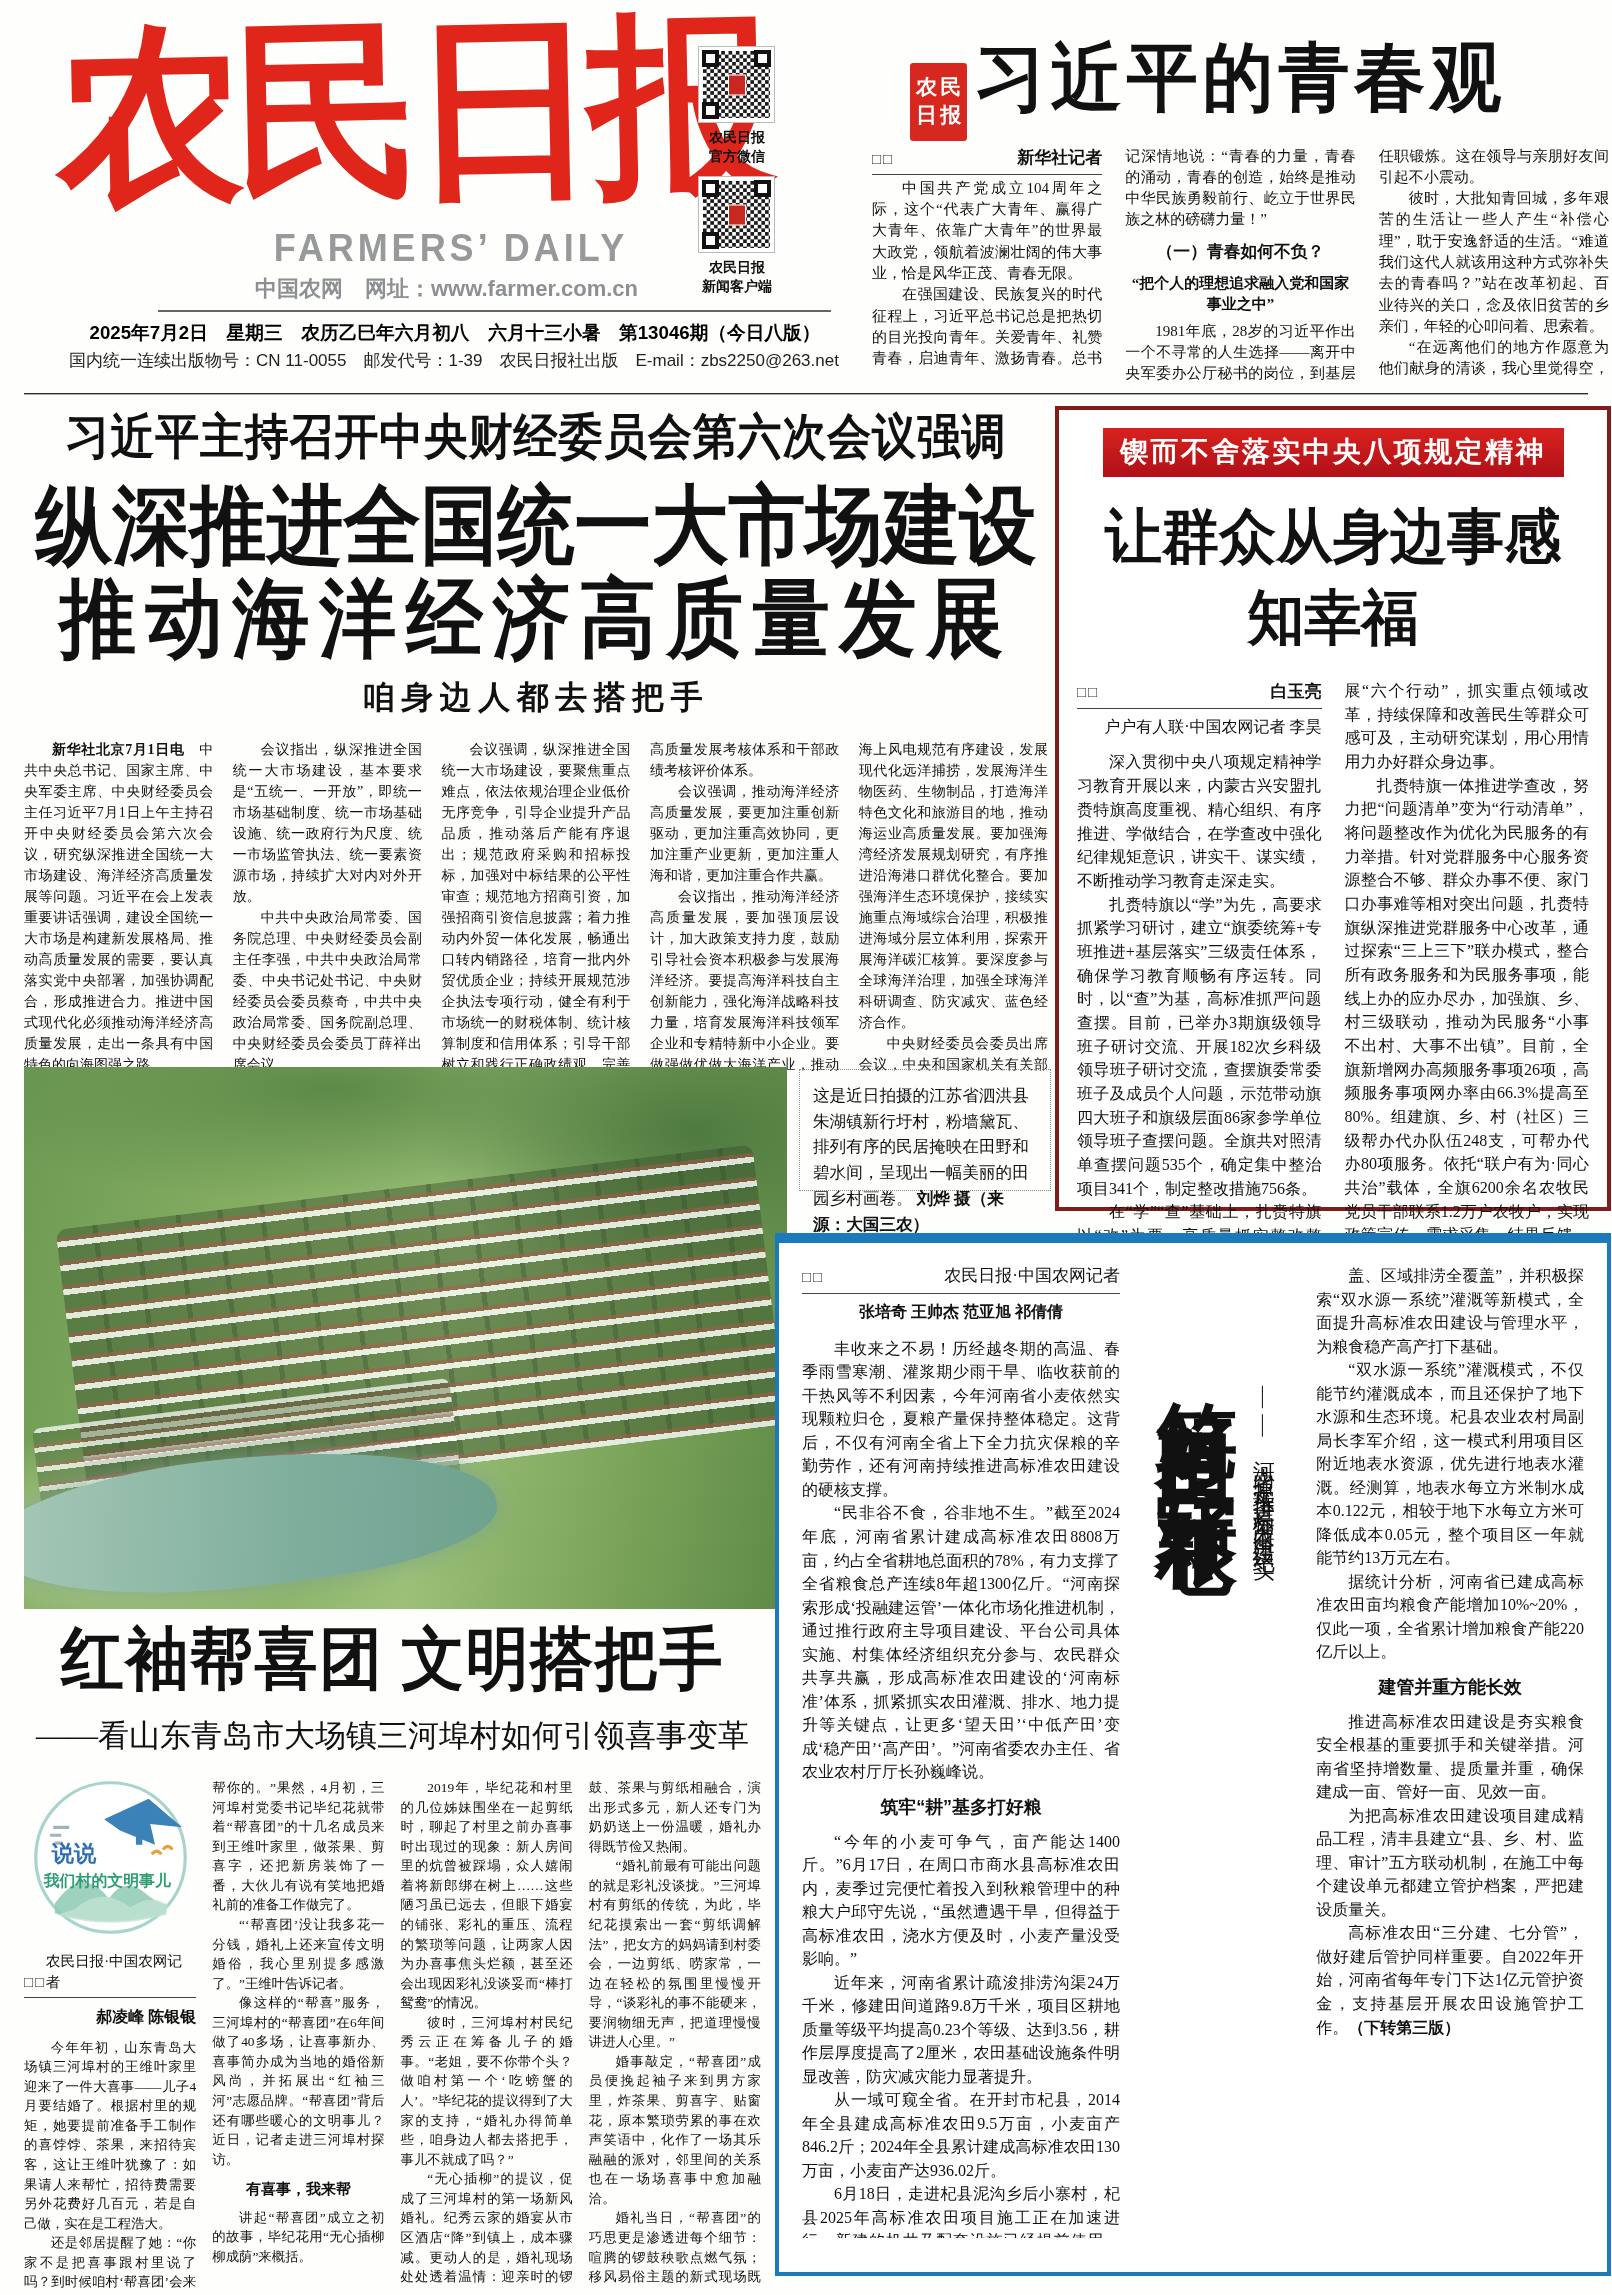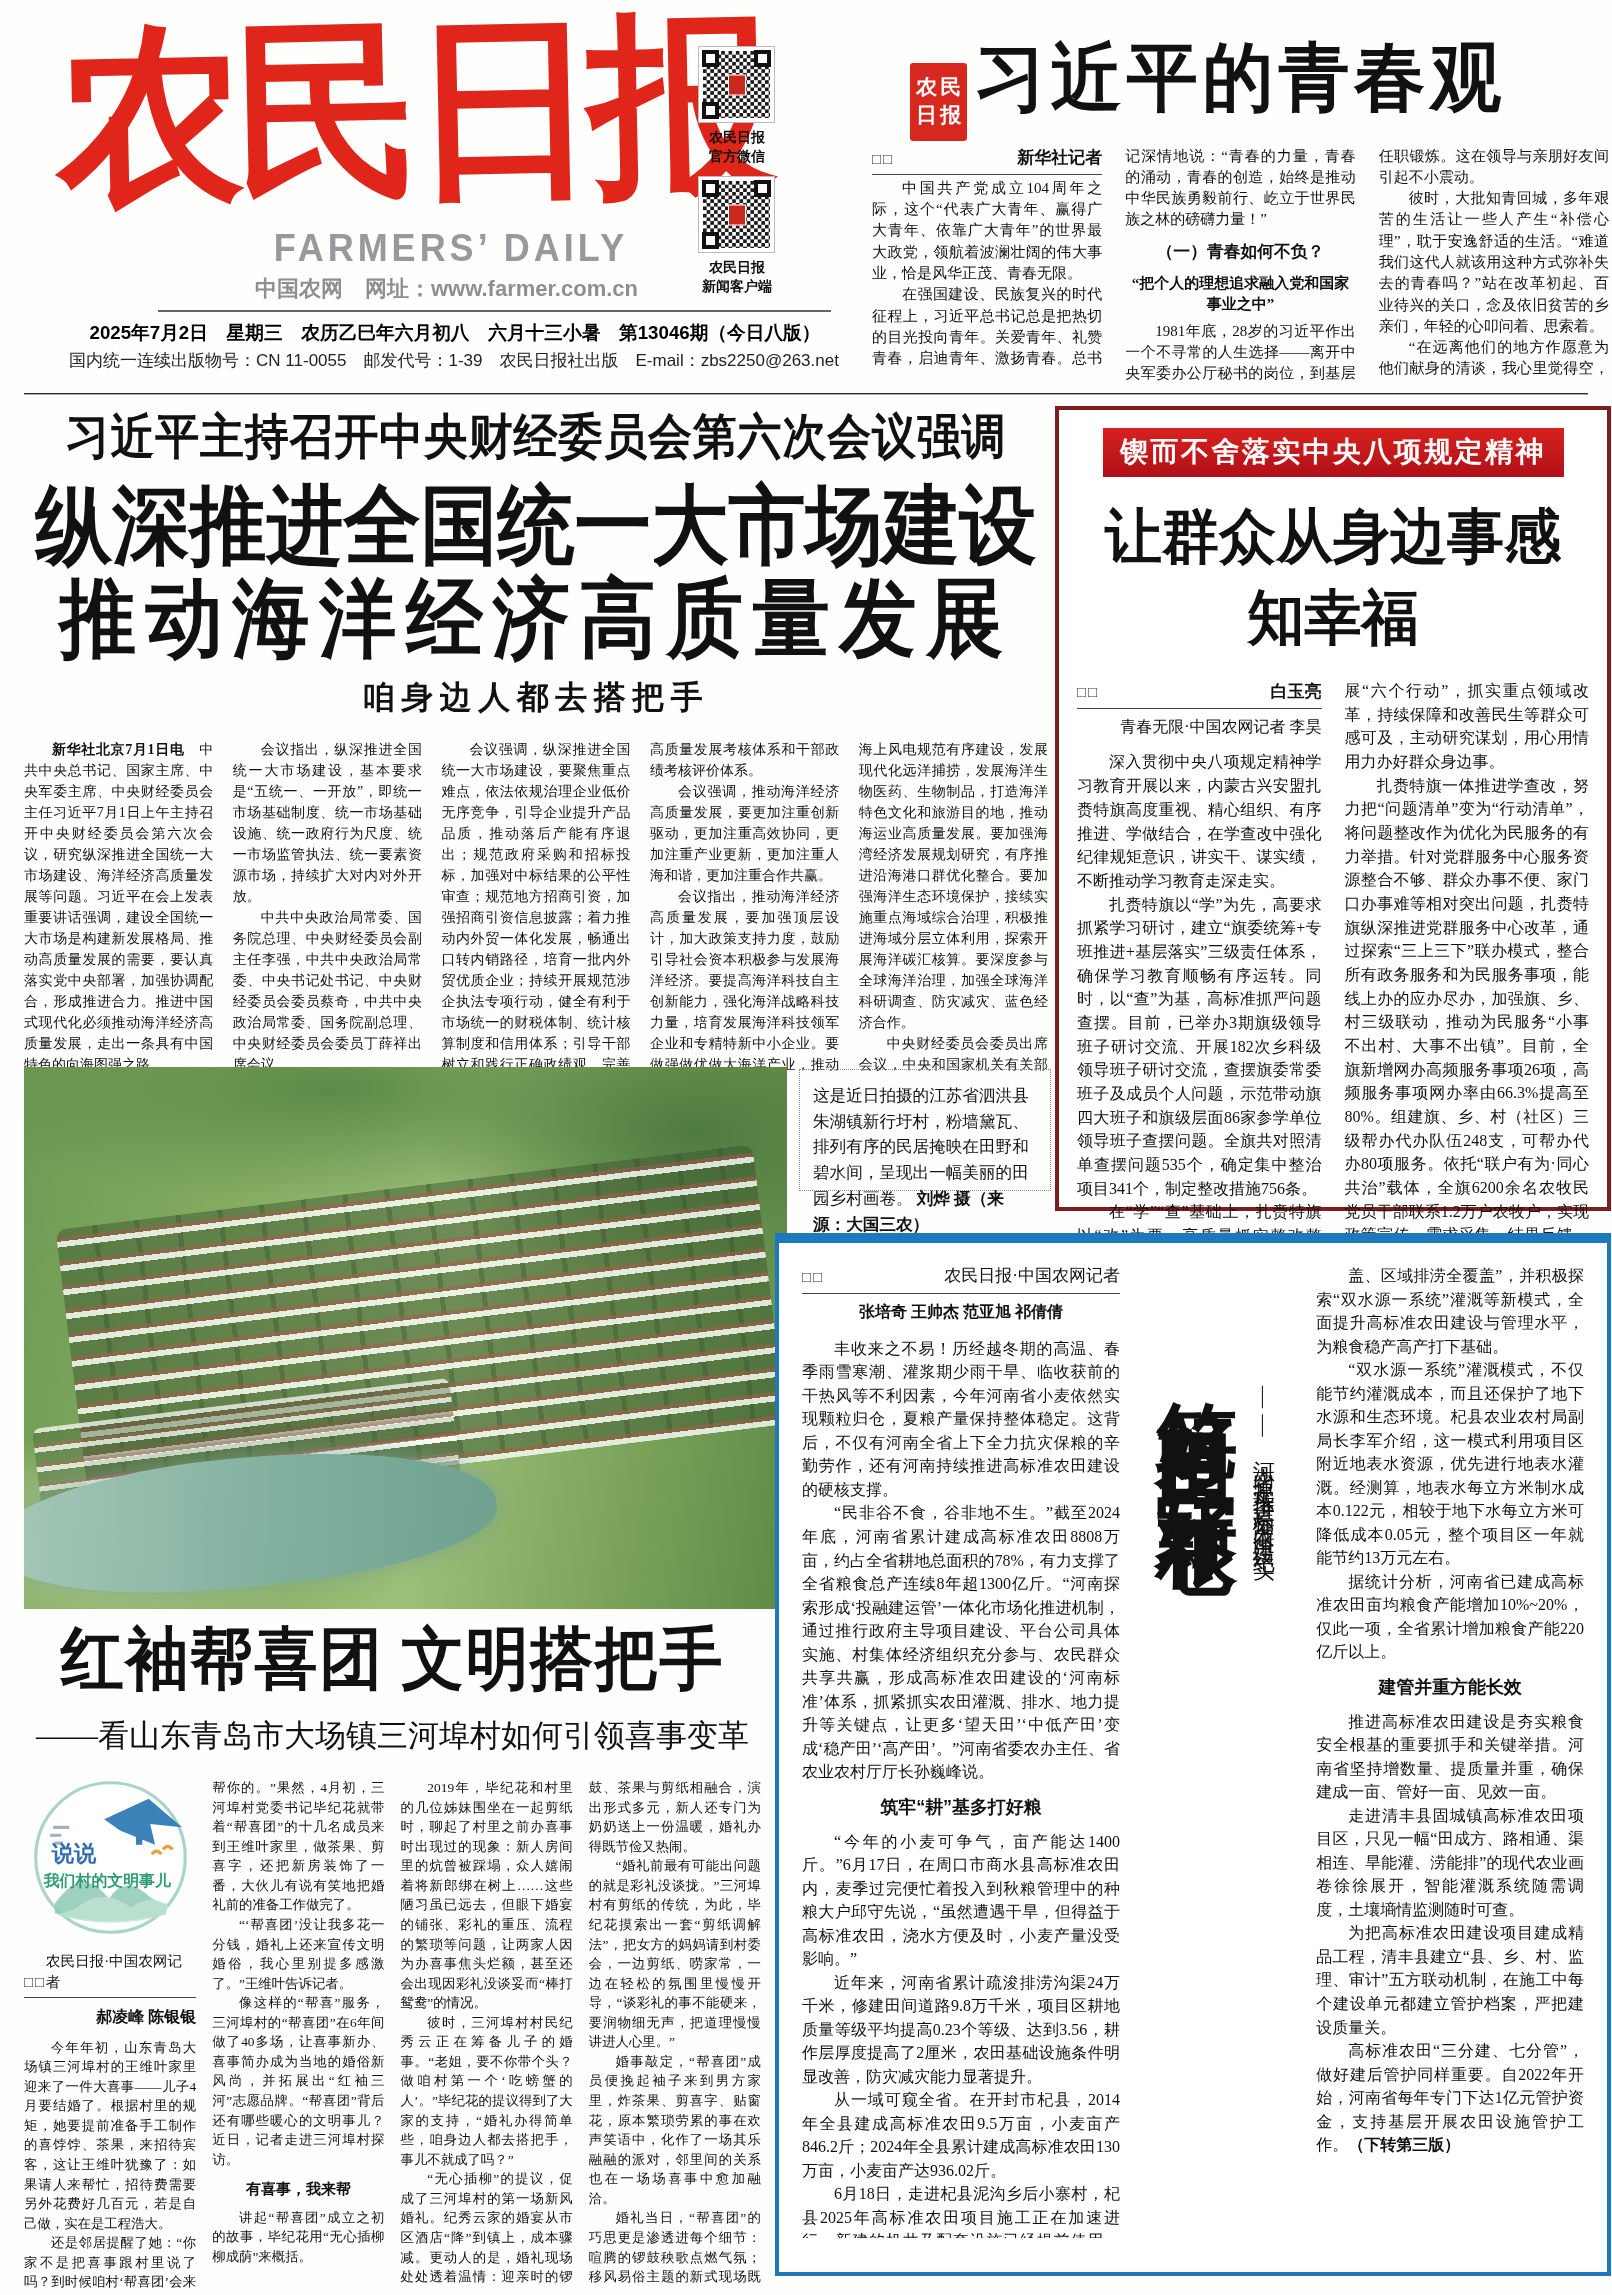--- a/index.html
+++ b/index.html
@@ -201,21 +201,21 @@
   <div class="abs" id="reform-box">
     <div id="ribbon">
       <span>锲而不舍落实中央八项规定精神</span>
     </div>
     <div id="reform-title">让群众从身边事感知幸福</div>
     <div id="reform-body">
       <div class="byline-row">
         <span class="byline-marker">□□</span>
         <span class="byline-name">白玉亮</span>
       </div>
-      <div class="byline-sub" style="margin-bottom:11.4px;">青春无限·中国农网记者 李昊</div>
+      <div class="byline-sub" style="margin-bottom:11.4px;">户户有人联·中国农网记者 李昊</div>
       <div>
           <p class="b-p">深入贯彻中央八项规定精神学习教育开展以来，内蒙古兴安盟扎赉特旗高度重视、精心组织、有序推进、学做结合，在学查改中强化纪律规矩意识，讲实干、谋实绩，不断推动学习教育走深走实。</p>
           <p class="b-p">扎赉特旗以“学”为先，高要求抓紧学习研讨，建立“旗委统筹+专班推进+基层落实”三级责任体系，确保学习教育顺畅有序运转。同时，以“查”为基，高标准抓严问题查摆。目前，已举办3期旗级领导班子研讨交流、开展182次乡科级领导班子研讨交流，查摆旗委常委班子及成员个人问题，示范带动旗四大班子和旗级层面86家参学单位领导班子查摆问题。全旗共对照清单查摆问题535个，确定集中整治项目341个，制定整改措施756条。</p>
           <p class="b-p">在“学”“查”基础上，扎赉特旗以“改”为要，高质量抓实整改整治。聚焦落实“两件大事”，组织开展“六个行动”，抓实重点领域改革，持续保障和改善民生等群众可感可及，主动研究谋划，用心用情用力办好群众身边事。</p>
           <p class="b-p">扎赉特旗一体推进学查改，努力把“问题清单”变为“行动清单”，将问题整改作为优化为民服务的有力举措。针对党群服务中心服务资源整合不够、群众办事不便、家门口办事难等相对突出问题，扎赉特旗纵深推进党群服务中心改革，通过探索“三上三下”联办模式，整合所有政务服务和为民服务事项，能线上办的应办尽办，加强旗、乡、村三级联动，推动为民服务“小事不出村、大事不出镇”。目前，全旗新增网办高频服务事项26项，高频服务事项网办率由66.3%提高至80%。组建旗、乡、村（社区）三级帮办代办队伍248支，可帮办代办80项服务。依托“联户有为·同心共治”载体，全旗6200余名农牧民党员干部联系1.2万户农牧户，实现政策宣传、需求采集、结果反馈、服务事项包办到户，达到“家家见党员、户户有人联、事事同心办”。</p>
         </div>
     </div>
   </div>
 
   <div class="abs" id="photo">
@@ -251,21 +251,20 @@
         <span>筑好良田</span><span class="gap"></span><span>守好粮仓</span>
       </div>
       <div id="farm-vsub">——河南省扎实推进高标准农田建设纪实</div>
     </div>
     <div id="farm-right">
         <p class="b-p">盖、区域排涝全覆盖”，并积极探索“双水源一系统”灌溉等新模式，全面提升高标准农田建设与管理水平，为粮食稳产高产打下基础。</p>
         <p class="b-p">“双水源一系统”灌溉模式，不仅能节约灌溉成本，而且还保护了地下水源和生态环境。杞县农业农村局副局长李军介绍，这一模式利用项目区附近地表水资源，优先进行地表水灌溉。经测算，地表水每立方米制水成本0.122元，相较于地下水每立方米可降低成本0.05元，整个项目区一年就能节约13万元左右。</p>
         <p class="b-p">据统计分析，河南省已建成高标准农田亩均粮食产能增加10%~20%，仅此一项，全省累计增加粮食产能220亿斤以上。</p>
         <p class="b-h">建管并重方能长效</p>
         <p class="b-p">推进高标准农田建设是夯实粮食安全根基的重要抓手和关键举措。河南省坚持增数量、提质量并重，确保建成一亩、管好一亩、见效一亩。</p>
-        <p class="b-p">走进清丰县固城镇高标准农田项目区，只见一幅“田成方、路相通、渠相连、旱能灌、涝能排”的现代农业画卷徐徐展开，智能灌溉系统随需调度，土壤墒情监测随时可查。</p>
         <p class="b-p">为把高标准农田建设项目建成精品工程，清丰县建立“县、乡、村、监理、审计”五方联动机制，在施工中每个建设单元都建立管护档案，严把建设质量关。</p>
         <p class="b-p">高标准农田“三分建、七分管”，做好建后管护同样重要。自2022年开始，河南省每年专门下达1亿元管护资金，支持基层开展农田设施管护工作。<b class="endmark">（下转第三版）</b></p>
       </div>
   </div>
 
   <div class="abs" id="wedding">
     <div id="wedding-title">红袖帮喜团 文明搭把手</div>
     <div id="wedding-sub">——看山东青岛市大场镇三河埠村如何引领喜事变革</div>
     <div id="wedding-body">
       <div id="logo-block">

